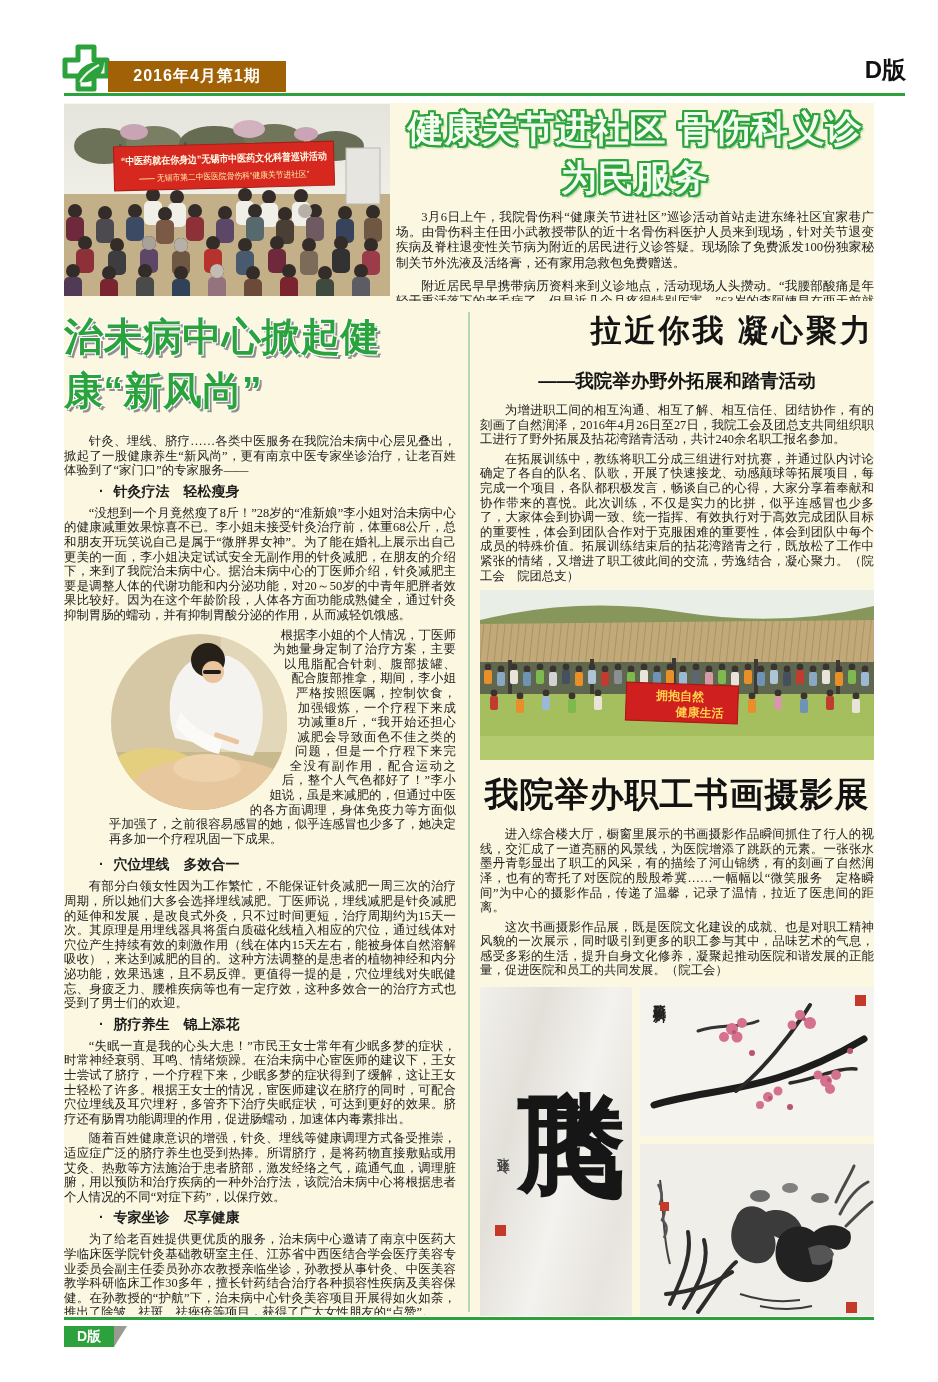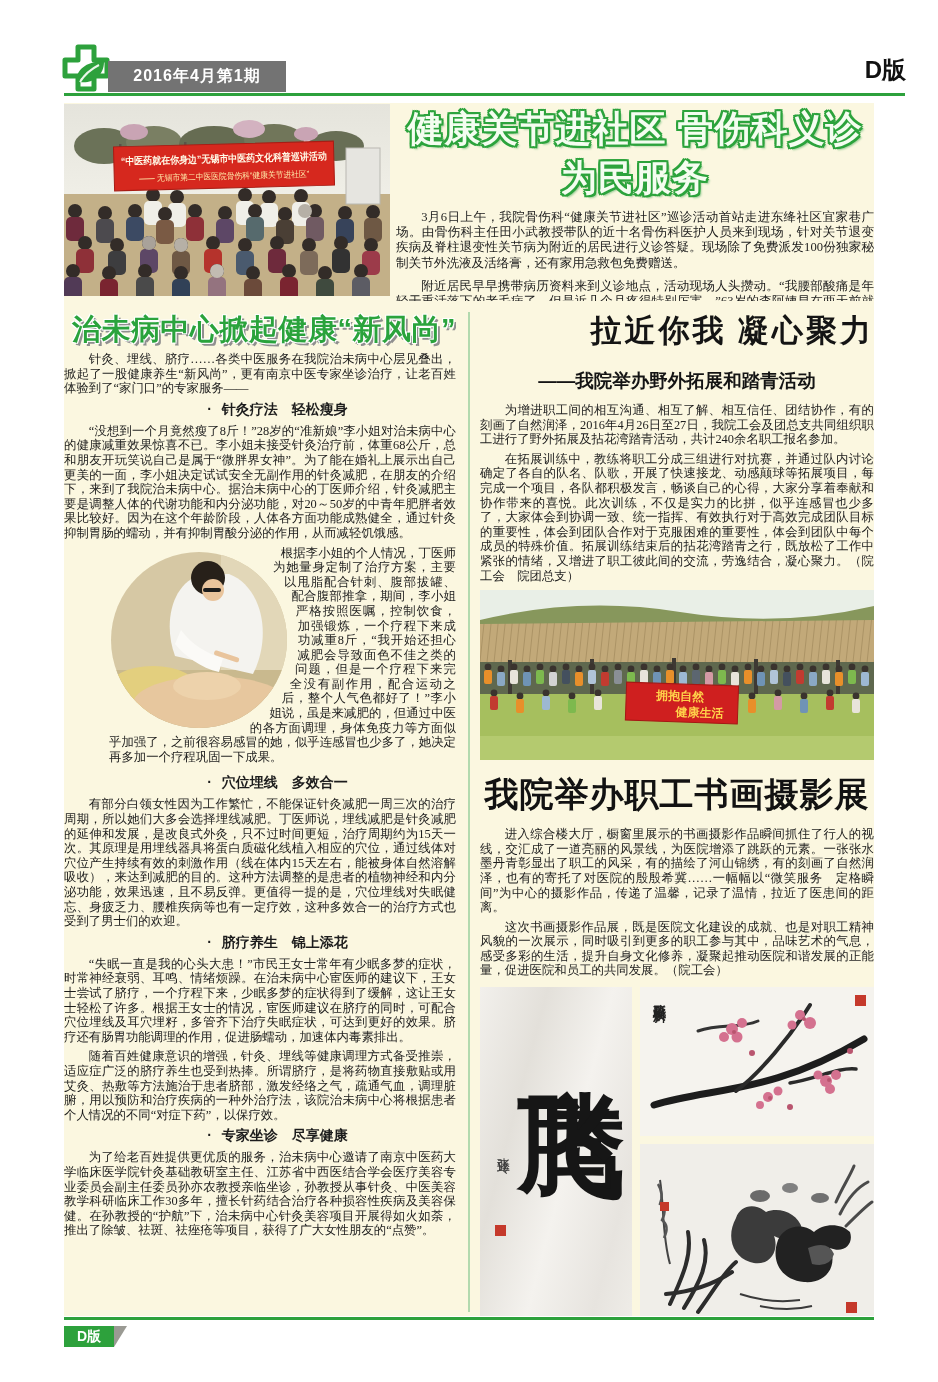--- a/index.html
+++ b/index.html
@@ -1,21 +1,21 @@
 <!DOCTYPE html>
 <html><head>
 <meta charset="utf-8">
 <style>
   html,body{margin:0;padding:0;background:#ffffff;}
   .page{position:relative;width:938px;height:1382px;background:#ffffff;overflow:hidden;
         font-family:"Liberation Serif",serif;color:#1c1c1c;}
   .abs{position:absolute;}
 
   
-  .issue-bar{left:108px;top:61px;width:178px;height:31px;background:#737373;
+  .issue-bar{left:108px;top:61px;width:178px;height:31px;background:#a16207;
     display:flex;align-items:center;justify-content:center;}
   .issue-bar span{color:#fff;font-family:"Liberation Sans",sans-serif;font-weight:bold;font-size:16px;letter-spacing:1px;}
   .edition-top{left:820px;top:54px;width:86px;text-align:right;
     font-family:"Liberation Sans",sans-serif;font-weight:900;font-size:24px;color:#111;}
   .header-rule{left:64px;top:93px;width:841px;height:3px;background:#2da13c;}
   .content-bg{left:64px;top:103px;width:810px;height:1213px;background:#fbf7e0;}
 
   
   .photo-top{left:64px;top:104px;width:326px;height:192px;margin:0;overflow:hidden;}
   .top-article{left:396px;top:105px;width:478px;height:196px;overflow:hidden;}
@@ -23,25 +23,25 @@
     font-weight:900;font-size:36px;letter-spacing:1px;color:#f4fdf0;
     text-shadow:-2px -2px 0 #2ca33c,2px -2px 0 #2ca33c,-2px 2px 0 #2ca33c,2px 2px 0 #2ca33c,
                 0 -2px 0 #2ca33c,0 2px 0 #2ca33c,-2px 0 0 #2ca33c,2px 0 0 #2ca33c,3px 3px 2px #9fcf9a;}
   .top-article p{margin:0 0 8px 0;font-size:12.6px;line-height:15.2px;text-align:justify;text-indent:2em;}
 
   
   .col-divider{left:468px;top:312px;width:2px;height:1000px;background:#b2d9ae;}
   .left-col{left:64px;top:308px;width:392px;height:1007px;overflow:hidden;}
   .right-col{left:480px;top:306px;width:394px;height:1010px;overflow:hidden;}
 
-  .left-title{margin:2px 0 2px 0;text-align:right;font-family:"Liberation Sans",sans-serif;
-    font-weight:900;font-size:29px;letter-spacing:0.5px;color:#2aa33c;
+  .left-title{margin:2px 0 16px 0;text-align:left;font-family:"Liberation Sans",sans-serif;
+    font-weight:900;font-size:39px;letter-spacing:0.5px;color:#2aa33c;
     text-shadow:-1px -1px 0 #fff,1px -1px 0 #fff,-1px 1px 0 #fff,1px 1px 0 #fff,3px 3px 0 #8f8f8f;}
   .left-col p, .right-col p{margin:0 0 5px 0;font-size:12.4px;line-height:14.6px;text-align:justify;text-indent:2em;}
-  .sec-head{margin:5px 0 5px 0;font-family:"Liberation Sans",sans-serif;font-weight:bold;font-size:14px;text-indent:2.5em;text-align:center;}
+  .sec-head{margin:5px 0 5px 0;font-family:"Liberation Sans",sans-serif;font-weight:bold;font-size:14px;text-indent:2.5em;}
   .sec-head::before{content:"·";margin-right:0.7em;}
 
   .wrap-block{overflow:hidden;padding-left:45px;}
   .circle-photo{float:left;width:176px;height:176px;margin:6px 12px 4px 2px;border-radius:50%;
     overflow:hidden;shape-outside:circle(50%);}
 
   .r1-title{margin:4px 0 16px 0;text-align:right;font-family:"Liberation Sans",sans-serif;
     font-weight:700;font-size:31px;letter-spacing:3px;color:#141414;}
   .r1-sub{margin:0 0 10px 0;text-align:center;font-family:"Liberation Sans",sans-serif;
     font-weight:bold;font-size:18.5px;color:#141414;}

